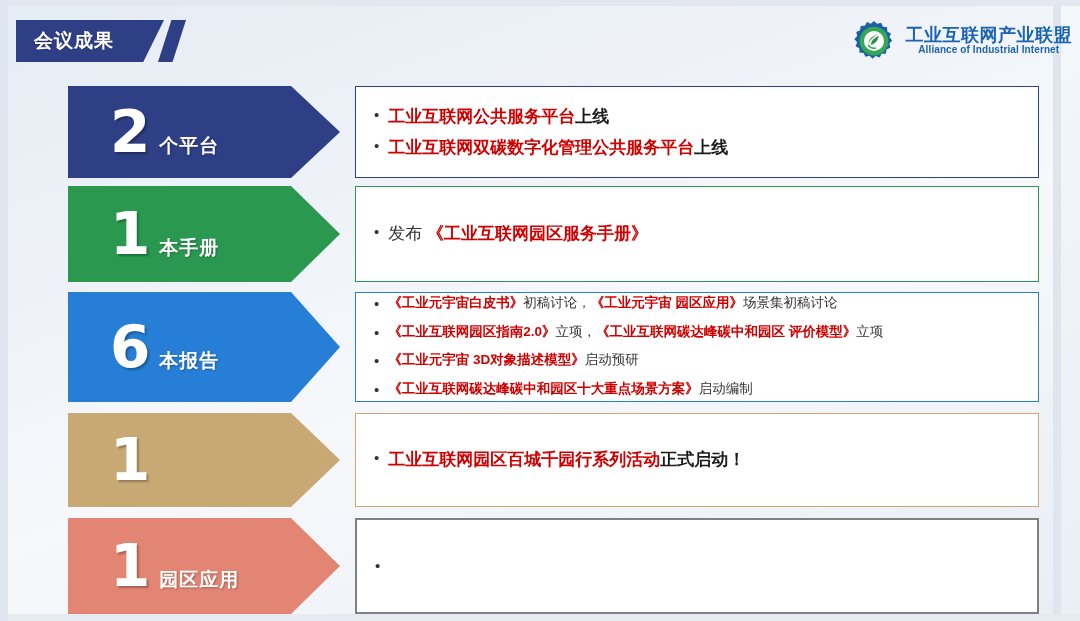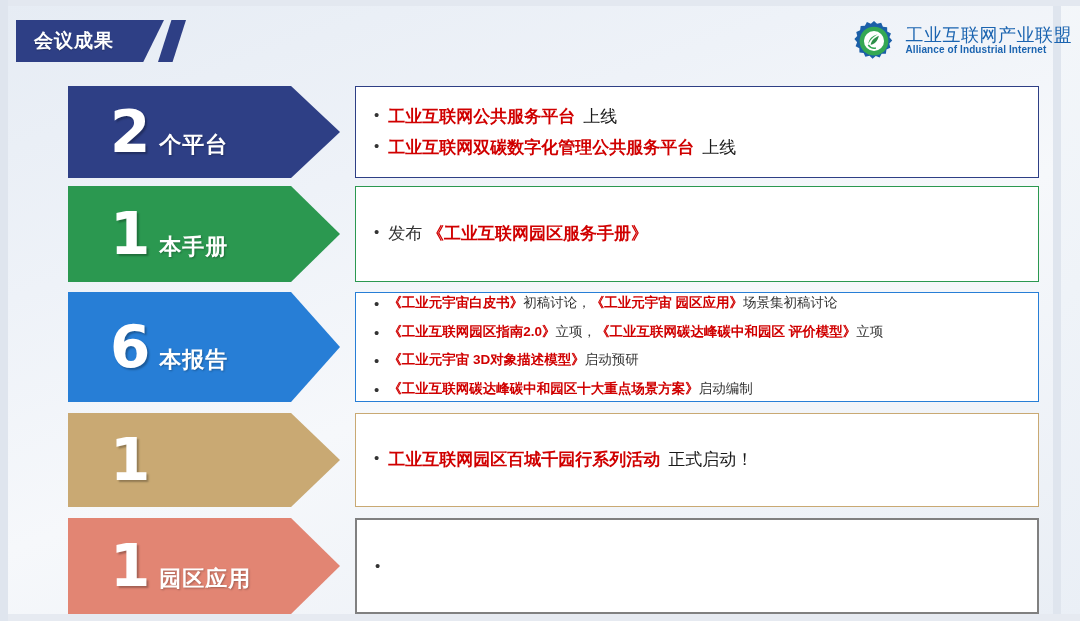--- a/index.html
+++ b/index.html
@@ -45,24 +45,24 @@
     height:42px; width:28px;
     background:#2e3f85;
     clip-path:polygon(48% 0, 100% 0, 52% 100%, 0 100%);
   }
 
   
   .logo { position:absolute; right:16px; top:-2px; display:flex; align-items:center; gap:9px; }
   .logo-mark { width:46px; height:46px; position:relative; }
   .logo-text { display:flex; flex-direction:column; line-height:1.08; }
   .logo-cn {
-    font-size:18px; font-weight:normal; color:#1b64b0; letter-spacing:.5px;
+    font-size:18px; font-weight:bold; color:#1b64b0; letter-spacing:.5px;
   }
   .logo-en {
-    font-size:10px; font-weight:bold; color:#1b64b0; letter-spacing:.1px;
+    font-size:10px; font-weight:bold; color:#1b64b0; letter-spacing:.1px;text-align:center;
   }
 
   
   .row { position:absolute; left:0; width:1080px; display:block; }
 
   .arrow {
     position:absolute;
     left:60px;
     height:100%;
     width:272px;
@@ -73,21 +73,21 @@
   .arrow-num {
     color:#ffffff;
     font-size:58px;
     font-weight:bold;
     line-height:1;
     text-shadow:2px 2px 2px rgba(0,0,0,.28);
     font-family:"DejaVu Sans","Liberation Sans",sans-serif;
   }
   .arrow-label {
     color:#ffffff;
-    font-size:22px;
+    font-size:19px;
     font-weight:bold;
     letter-spacing:1px;
     text-shadow:1px 1px 2px rgba(0,0,0,.28);
   }
 
   .panel {
     position:absolute;
     left:347px;
     width:684px;
     height:100%;
@@ -97,21 +97,21 @@
     padding:6px 14px 6px 14px;
   }
 
   .bullet { display:flex; align-items:flex-start; gap:9px; margin:3px 0; }
   .bullet .dot {
     color:#333; font-size:15px; line-height:1.5; flex:0 0 auto; padding-left:4px;
   }
   .bullet .txt { font-size:17px; line-height:1.5; color:#1a1a1a; font-weight:bold; }
   .bullet .txt.small { font-size:13.5px; line-height:1.45; }
   .red { color:#d00000; font-weight:bold; }
-  .blk { color:#1a1a1a; font-weight:normal;margin-left:8px; }
+  .blk { color:#1a1a1a; font-weight:bold; }
   .blk-n { color:#333333; font-weight:normal;text-align:center; }
 
   
   #row-0 { top:86px;  height:92px; }
   #row-1 { top:186px; height:96px; }
   #row-2 { top:292px; height:110px; }
   #row-3 { top:413px; height:94px; }
   #row-4 { top:518px; height:96px; }
 
   #row-0 .panel { border-color:#2e3f85; }

